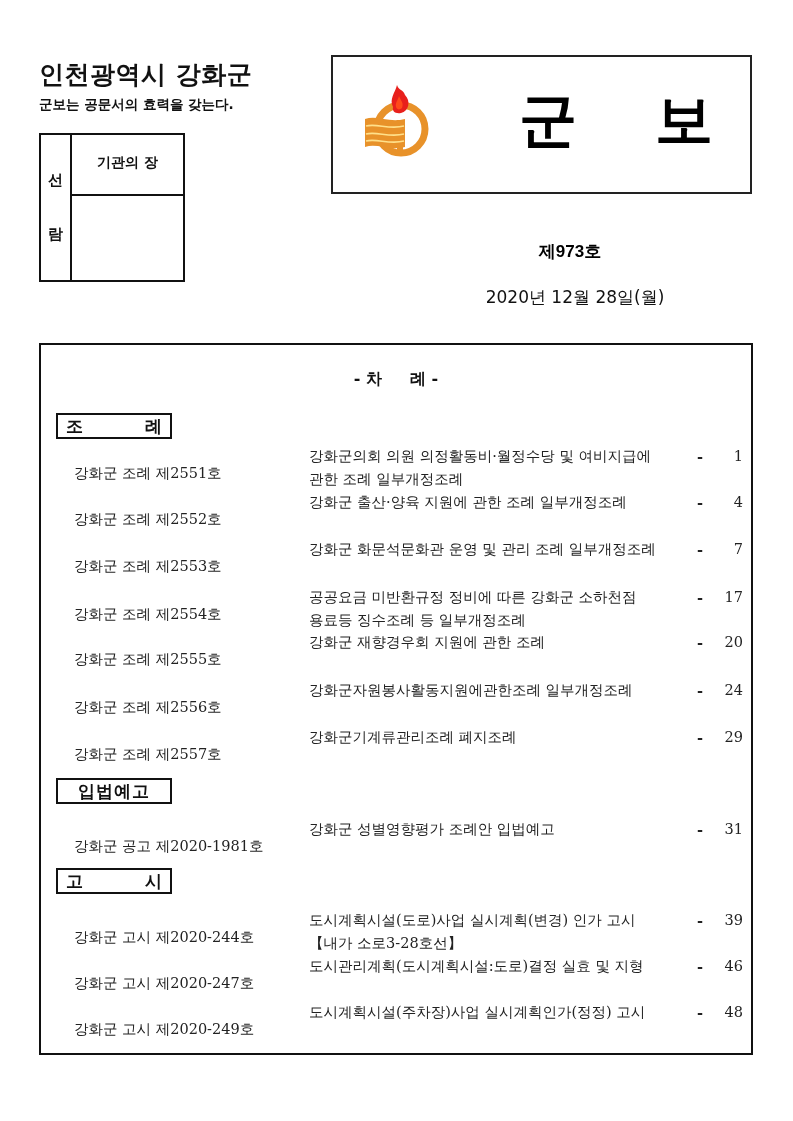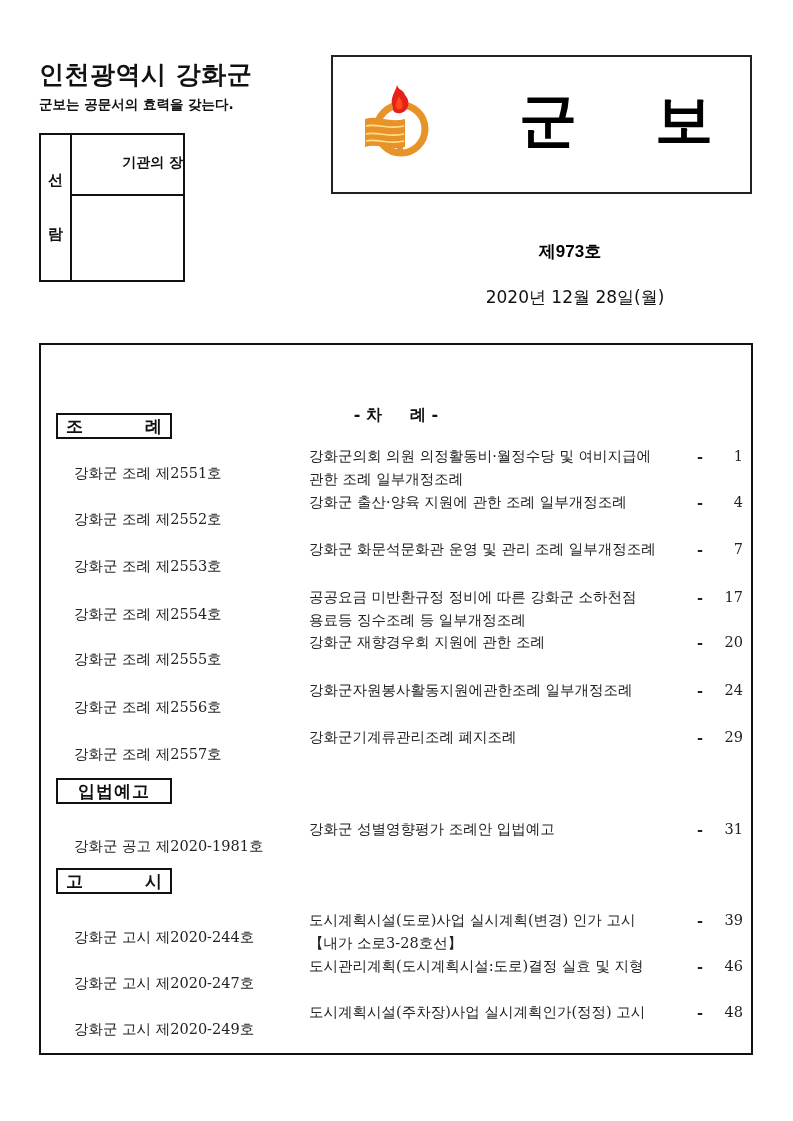--- a/index.html
+++ b/index.html
@@ -11,38 +11,38 @@
               font-size: 25px; letter-spacing: 0.5px; color: #111; white-space: nowrap; }
   .org-motto { left: 39px; top: 96px; font-family: "DejaVu Sans", sans-serif; font-weight: bold;
                font-size: 13.5px; color: #111; white-space: nowrap; }
 
   .approval { left: 39px; top: 133px; width: 142px; height: 145px; border: 2px solid #111; }
   .approval .side { position: absolute; left: 0; top: 0; width: 29px; height: 145px; border-right: 2px solid #111; }
   .approval .side span { position: absolute; left: 0; width: 29px; text-align: center;
                          font-family: "DejaVu Sans", sans-serif; font-weight: bold; font-size: 15px; }
   .approval .head { position: absolute; left: 31px; top: 0; width: 111px; height: 59px; border-bottom: 2px solid #111;
                     font-family: "DejaVu Sans", sans-serif; font-weight: bold; font-size: 14px;
-                    text-align: right; line-height: 54px; }
+                    text-align: center; line-height: 54px; }
   .approval .sign { position: absolute; left: 31px; top: 61px; width: 111px; height: 84px; }
 
   .masthead { left: 331px; top: 55px; width: 417px; height: 135px; border: 2px solid #222; }
   .masthead .logo { position: absolute; left: 26px; top: 24px; width: 80px; height: 80px; }
   .masthead .t1, .masthead .t2 { position: absolute; top: 28px; font-family: "DejaVu Sans", sans-serif;
                                   font-weight: bold; font-size: 58px; line-height: 70px; color: #000; }
   .masthead .t1 { left: 186px; }
   .masthead .t2 { left: 322px; }
 
   .issue-no { left: 500px; top: 240px; width: 140px; text-align: center; font-family: Liberation Sans, sans-serif;
               font-size: 17px; font-weight: bold; color: #000000; }
   .issue-date { left: 440px; top: 286px; width: 270px; text-align: center; font-family: "DejaVu Sans", sans-serif;
                 font-size: 17px; font-weight: normal; color: #111; white-space: nowrap; }
 
   .toc { left: 39px; top: 343px; width: 710px; height: 708px; border: 2px solid #111; }
   .toc-title { position: absolute; left: 0; width: 710px; top: 24px; text-align: center;
-               font-family: "DejaVu Sans", sans-serif; font-weight: bold; font-size: 16px; white-space: pre; margin-top: 36px; }
+               font-family: "DejaVu Sans", sans-serif; font-weight: bold; font-size: 16px; white-space: pre; }
 
   .sec-head { position: absolute; left: 15px; height: 22px; border: 2px solid #111; width: 96px;
               font-family: "DejaVu Sans", sans-serif; font-weight: bold; font-size: 17px; line-height: 22px;
               display: flex; justify-content: space-between; padding: 0 8px; box-sizing: content-box; }
   .sec-head.tight { justify-content: center; letter-spacing: 1px; }
 
   .entry { position: absolute; left: 0; width: 710px; font-size: 14.5px; line-height: 23px; color: #222; }
   .entry .no { position: absolute; left: 33px; top: 17px; white-space: nowrap; }
   .entry .title { position: absolute; left: 268px; top: 0; width: 384px; }
   .entry .title div { white-space: nowrap; }

